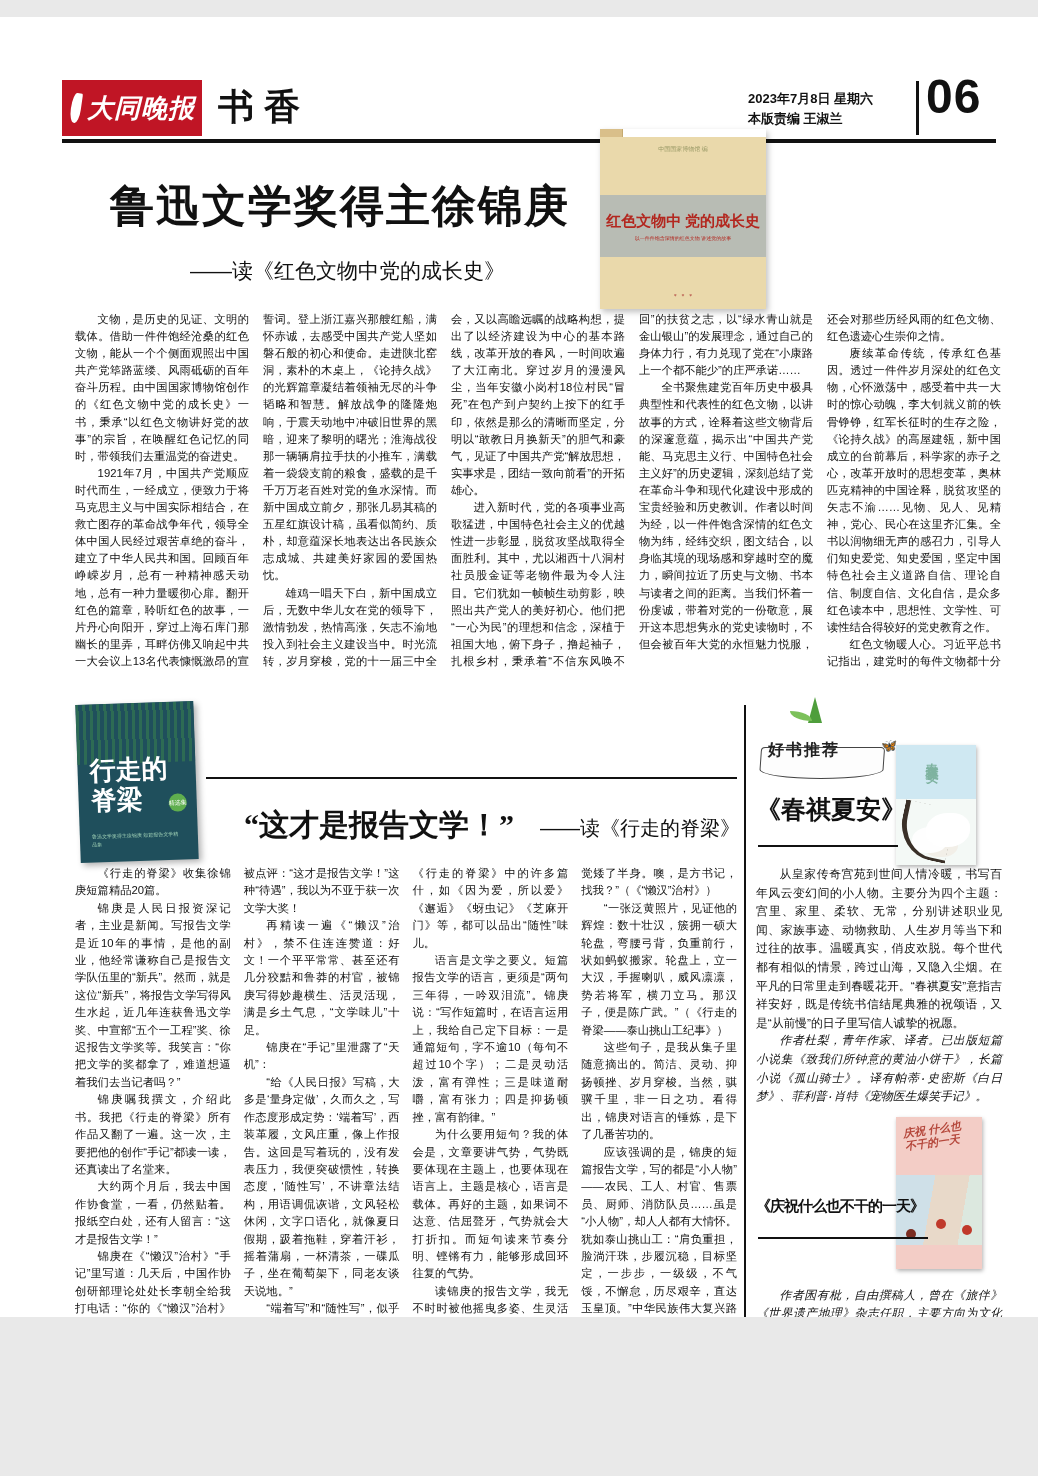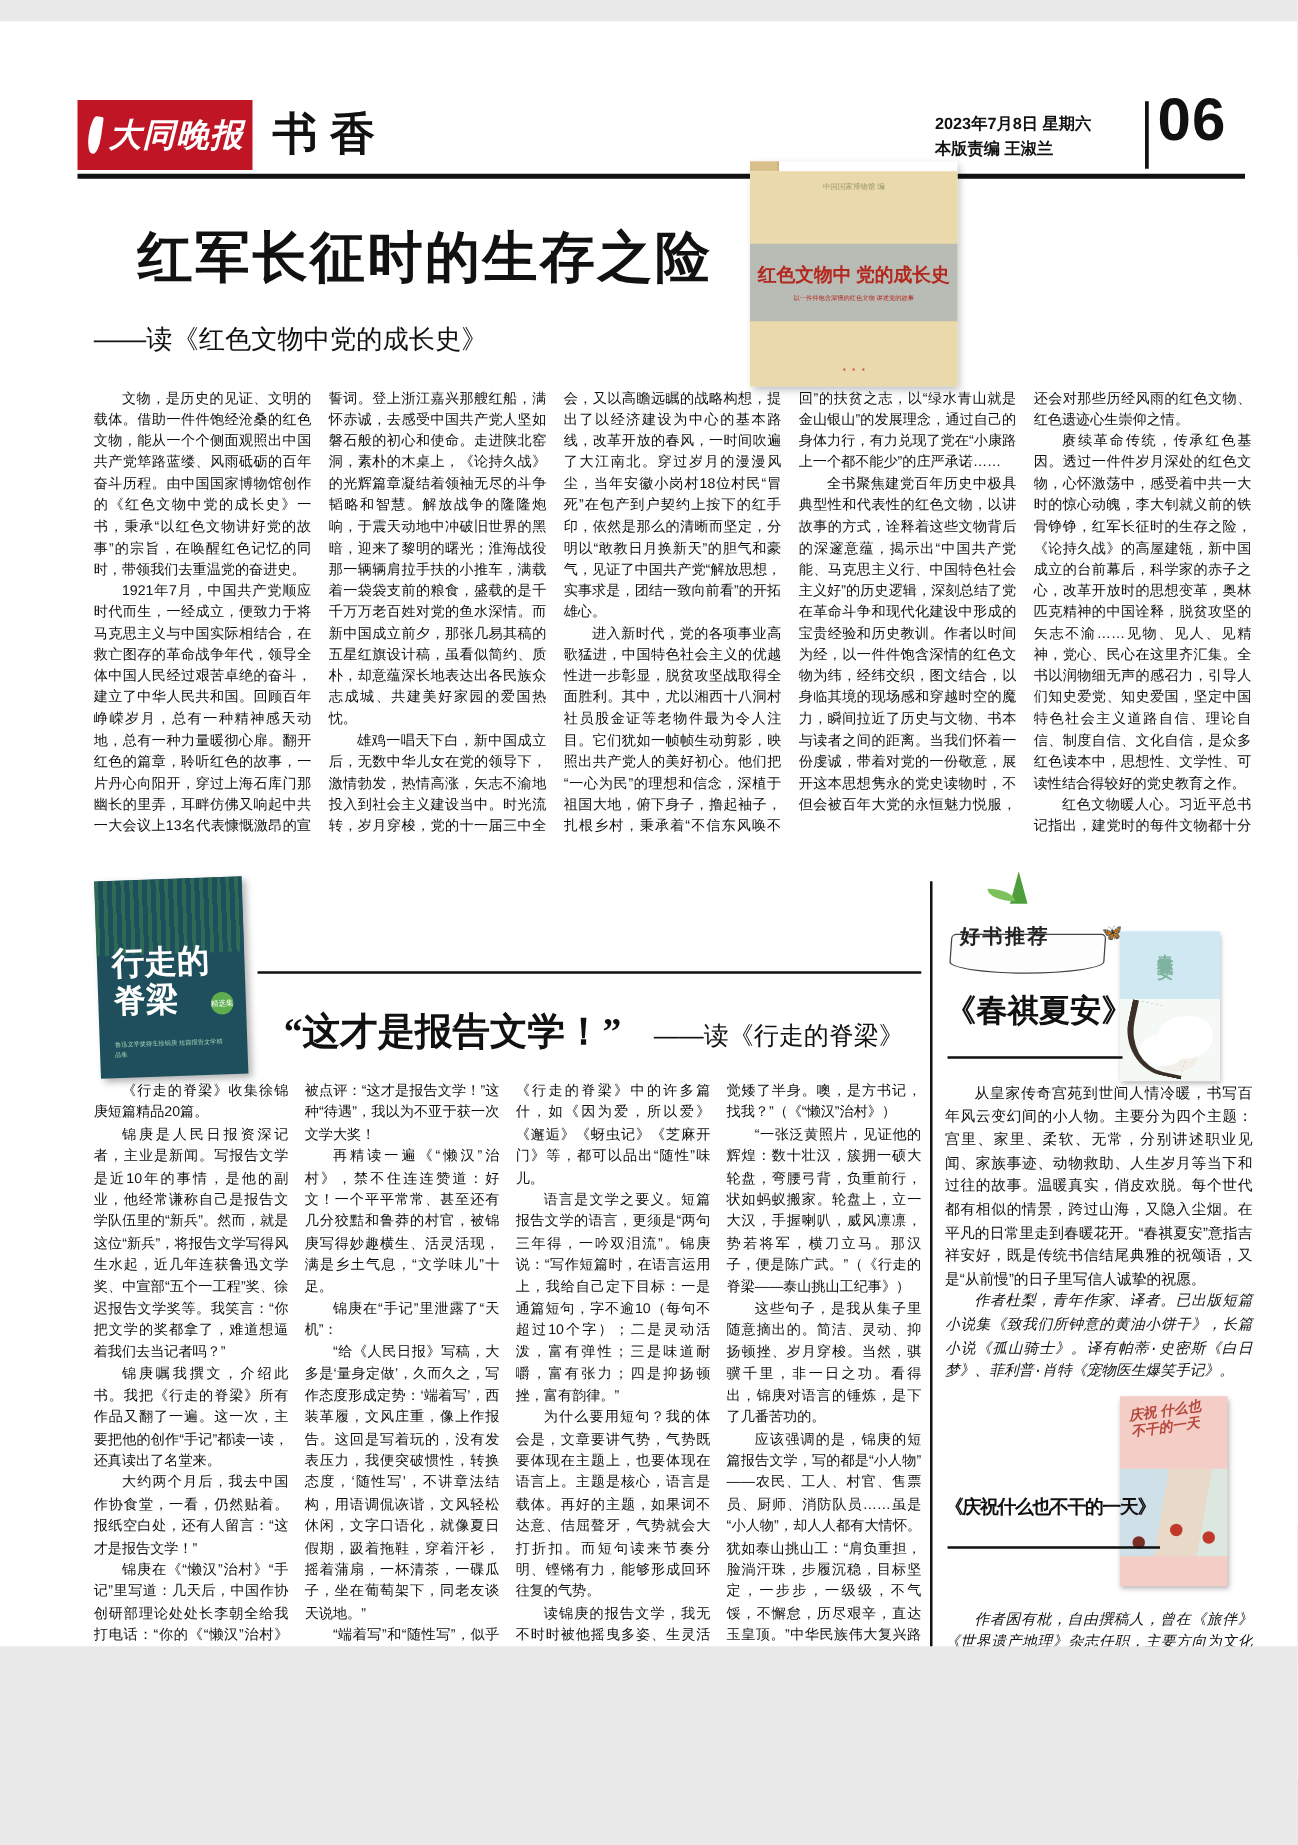--- a/index.html
+++ b/index.html
@@ -14,21 +14,21 @@
   .logo-text{color:#fff;font-size:26px;font-weight:bold;font-family:"Liberation Serif",serif;
             font-style:italic;letter-spacing:1px;white-space:nowrap;}
   .section-title{position:absolute;left:218px;top:66px;font-size:36px;font-weight:bold;letter-spacing:10px;}
   .date-block{position:absolute;left:748px;top:72px;font-size:13px;line-height:20px;font-weight:bold;}
   .head-divider{position:absolute;left:916px;top:64px;width:3px;height:54px;background:#111;}
   .page-no{position:absolute;left:926px;top:52px;font-size:48px;font-weight:bold;letter-spacing:1px;}
   .head-rule{position:absolute;left:62px;top:122px;width:934px;height:4px;background:#111;}
   
   .a1-headline{position:absolute;left:75px;top:160px;width:530px;text-align:center;
             font-size:44px;font-weight:bold;font-family:"Liberation Serif",serif;letter-spacing:2px;}
-  .a1-subtitle{position:absolute;left:75px;top:240px;width:430px;text-align:left;font-size:21px;}
+  .a1-subtitle{position:absolute;left:75px;top:240px;width:430px;text-align:right;font-size:21px;}
   .cover1{position:absolute;left:600px;top:112px;width:166px;height:180px;background:#fff;
           box-shadow:2px 3px 6px rgba(0,0,0,.25);display:flex;flex-direction:column;}
   .cover1-spine{width:22px;background:#d9bf8a;border-right:1px solid #c5aa70;
           display:flex;align-items:flex-start;justify-content:center;}
   .cover1-spine span{writing-mode:vertical-rl;font-size:7px;color:#a33;margin-top:8px;}
   .cover1-face{flex:1;background:#ead9ab;position:relative;}
   .cover1-band{position:absolute;left:0;top:58px;width:100%;height:62px;background:#b8bcb4;
           display:flex;flex-direction:column;align-items:center;justify-content:center;}
   .cover1-title{color:#b3271f;font-weight:bold;font-size:15px;font-family:"Liberation Serif",serif;
           line-height:20px;text-align:center;}
@@ -42,21 +42,21 @@
   .cover2{position:absolute;left:78px;top:686px;width:118px;height:158px;background:#1f4f5c;
           box-shadow:3px 3px 6px rgba(0,0,0,.3);position:absolute;overflow:hidden;transform:rotate(-2deg);}
   .cover2-waves{position:absolute;left:0;top:0;width:100%;height:60px;
           background:repeating-linear-gradient(90deg,#2d6b54 0 3px,#1f4f5c 3px 7px);}
   .cover2-title{position:absolute;left:12px;top:52px;color:#fff;font-weight:bold;font-size:26px;line-height:30px;
           font-family:"Liberation Serif",serif;}
   .cover2-badge{position:absolute;right:10px;top:92px;width:18px;height:18px;border-radius:50%;background:#5fae4e;
           color:#fff;font-size:6px;display:flex;align-items:center;justify-content:center;}
   .cover2-small{position:absolute;left:12px;bottom:14px;color:#9fd0b5;font-size:5px;line-height:8px;width:90px;}
   .a2-topline{position:absolute;left:206px;top:760px;width:531px;height:2px;background:#111;}
-  .a2-titlewrap{position:absolute;left:210px;top:788px;width:530px;text-align:center;white-space:nowrap;}
+  .a2-titlewrap{position:absolute;left:210px;top:788px;width:530px;text-align:right;white-space:nowrap;}
   .a2-title-quote{font-size:30px;font-weight:bold;font-family:"Liberation Serif",serif;}
   .a2-title-dash{font-size:20px;margin-left:26px;}
   .a2-body{position:absolute;left:75px;top:848px;width:662px;height:592px;
            column-count:4;column-gap:13px;font-size:11.3px;line-height:17.4px;overflow:hidden;}
   .v-rule{position:absolute;left:744px;top:688px;width:2px;height:750px;background:#111;}
   
   .sidebar{position:absolute;left:756px;top:688px;width:246px;height:752px;font-size:11.8px;line-height:18.6px;}
   .sb-toprow{position:relative;height:160px;}
   .badge{position:absolute;left:4px;top:10px;width:122px;height:64px;}
   .badge-book{position:absolute;left:0;bottom:0;width:122px;height:30px;background:#fdfdfd;
@@ -102,21 +102,21 @@
   </div>
   <div class="section-title">书香</div>
   <div class="date-block">
     <div>2023年7月8日  星期六</div>
     <div>本版责编  王淑兰</div>
   </div>
   <div class="head-divider"></div>
   <div class="page-no">06</div>
   <div class="head-rule"></div>
 
-  <div class="a1-headline">红军长征时的生存之险</div>
+  <div class="a1-headline">鲁迅文学奖得主徐锦庚</div>
   <div class="a1-subtitle">——读《红色文物中党的成长史》</div>
 
   <div class="cover1">
     <div class="cover1-spine">
       <span>红色文物中党的成长史</span>
     </div>
     <div class="cover1-face">
       <div class="cover1-top">中国国家博物馆 编</div>
       <div class="cover1-band">
         <div class="cover1-title">红色文物中 党的成长史</div>

